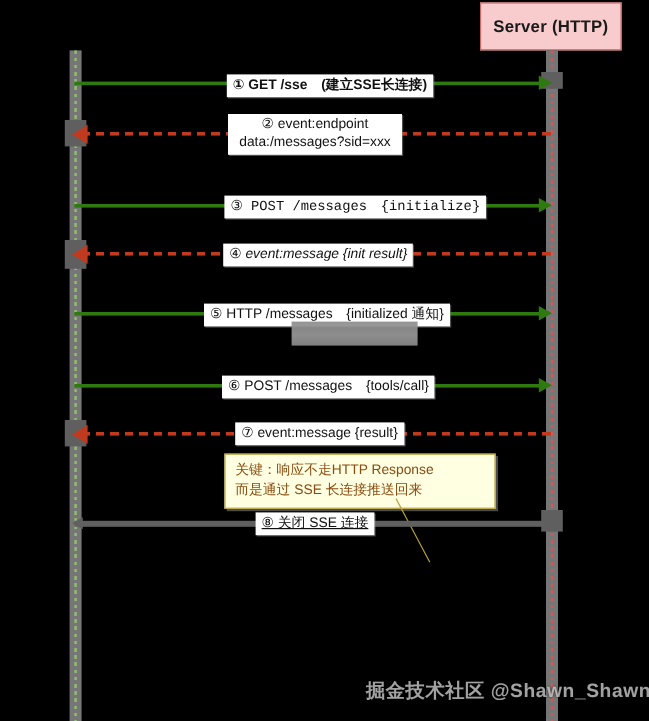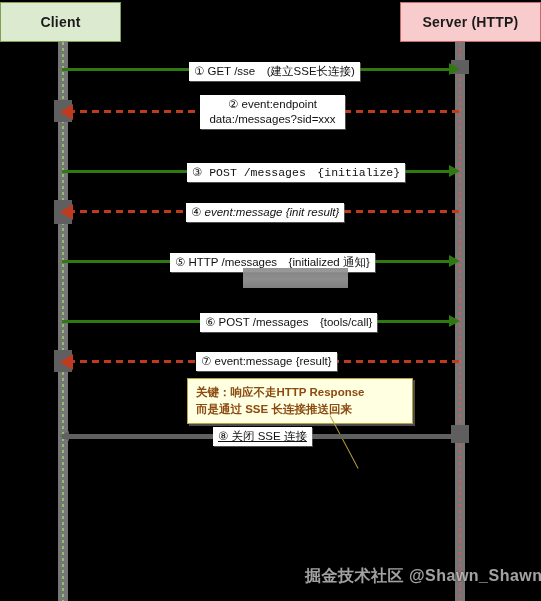--- a/index.html
+++ b/index.html
@@ -43,21 +43,21 @@
     z-index: -1;
   }
   .p-client {
     left: 0px; top: 2px;
     width: 121px; height: 40px;
     background: #DCEBD0;
     border: 1px solid #7FA055;
   }
   .p-server {
     left: 400px; top: 2px;
-    width: 141px; height: 40px;
+    width: 118px; height: 40px;
     background: #F8CCCC;
     border: 1px solid #C76A6A;
   }
 
   
   .lifeline-bar {
     position: absolute;
     width: 10px;
     background: #767676;
   }
@@ -125,34 +125,33 @@
     position: absolute;
     background: #FFFFFF;
     color: #111111;
     font-size: 11.5px;
     line-height: 15px;
     padding: 2px 5px;
     white-space: nowrap;
     text-align: center;
     box-shadow: 1px 1px 0 rgba(140,140,140,0.55);
   }
-  .msg-label.two-line { white-space: normal; margin-left: 10px; }
+  .msg-label.two-line { white-space: normal; }
 
   
   .note {
     position: absolute;
     background: #FFFFE2;
     border: 1px solid #B8A23B;
     color: #8B4A10;
     font-size: 11.5px;
     line-height: 17px;
     padding: 5px 8px;
     box-shadow: 2px 2px 0 rgba(150,150,150,0.5);
     white-space: pre-line;
-    font-weight: bold;
   }
   .note-tail {
     position: absolute;
     background: #B8A23B;
     height: 1px;
     transform-origin: left center;
   }
 
   
   .smudge {
@@ -170,45 +169,41 @@
     letter-spacing: 0.5px;
     white-space: nowrap;
     text-shadow: 0 0 2px rgba(0,0,0,0.7);
   }
 </style>
 </head>
 <body>
 
 <div id="canvas">
 
-  <div class="participant p-client">
-    <div class="shadow"></div>
-    <span>Client</span>
-  </div>
 
   <div class="participant p-server">
     <div class="shadow"></div>
     <span>Server (HTTP)</span>
   </div>
 
   <div class="lifeline-bar" style="left:58px; top:42px; height:559px;"></div>
   <div class="lifeline-bar" style="left:455px; top:42px; height:559px;"></div>
 
   <div class="lifeline-dash green" style="left:62px;"></div>
   <div class="lifeline-dash red" style="left:459px;"></div>
 
   <div class="activation" style="left:54px; top:100px; height:22px;"></div>
   <div class="activation" style="left:54px; top:200px; height:24px;"></div>
   <div class="activation" style="left:54px; top:350px; height:22px;"></div>
   <div class="activation" style="left:451px; top:60px; height:14px;"></div>
   <div class="activation" style="left:451px; top:425px; height:18px;"></div>
 
   <div class="msg-line solid-green" style="left:62px; top:68px; width:392px;"></div>
   <div class="arrow-head right-green" style="left:449px; top:63px;"></div>
-  <div class="msg-label" style="left:189px; top:62px;">① GET /sse (建立SSE长连接)</div>
+  <div class="msg-label" style="left:189px; top:62px;font-weight:bold;">① GET /sse (建立SSE长连接)</div>
 
   <div class="msg-line dashed-red" style="left:68px; top:110px; width:392px;"></div>
   <div class="arrow-head left-red" style="left:60px; top:104px;"></div>
   <div class="msg-label two-line" style="left:190px; top:95px; width:135px;">② event:endpoint
 data:/messages?sid=xxx</div>
 
   <div class="msg-line solid-green" style="left:62px; top:170px; width:392px;"></div>
   <div class="arrow-head right-green" style="left:449px; top:165px;"></div>
   <div class="msg-label" style="left:187px; top:163px;font-family:Liberation Mono, monospace;">③ POST /messages {initialize}</div>
 
@@ -217,21 +212,21 @@
   <div class="msg-label" style="left:186px; top:203px;font-style:italic;">④ event:message {init result}</div>
 
   <div class="msg-line solid-green" style="left:62px; top:260px; width:392px;"></div>
   <div class="arrow-head right-green" style="left:449px; top:255px;"></div>
   <div class="msg-label" style="left:170px; top:253px;">⑤ HTTP /messages {initialized 通知}</div>
 
   <div class="smudge" style="left:243px; top:268px; width:105px; height:20px;"></div>
 
   <div class="msg-line solid-green" style="left:62px; top:320px; width:392px;"></div>
   <div class="arrow-head right-green" style="left:449px; top:315px;"></div>
-  <div class="msg-label" style="left:200px; top:313px;text-align:right;">⑥ POST /messages {tools/call}</div>
+  <div class="msg-label" style="left:185px; top:313px;text-align:right;">⑥ POST /messages {tools/call}</div>
 
   <div class="msg-line dashed-red" style="left:68px; top:360px; width:392px;"></div>
   <div class="arrow-head left-red" style="left:60px; top:354px;"></div>
   <div class="msg-label" style="left:196px; top:352px;">⑦ event:message {result}</div>
 
   <div class="note" style="left:187px; top:378px; width:208px;">关键：响应不走HTTP Response
 而是通过 SSE 长连接推送回来</div>
   <div class="note-tail" style="left:330px; top:415px; width:60px; transform:rotate(62deg);"></div>
 
   <div class="msg-line solid-grey" style="left:62px; top:434px; width:392px; height:5px;"></div>

